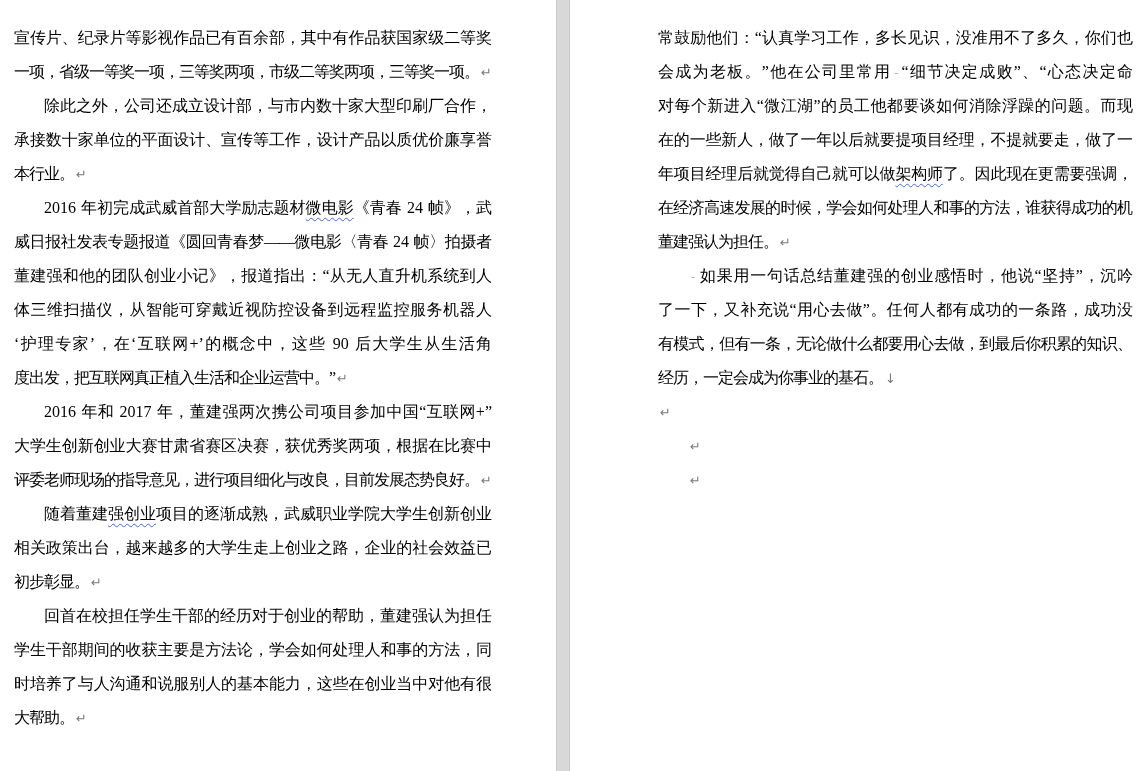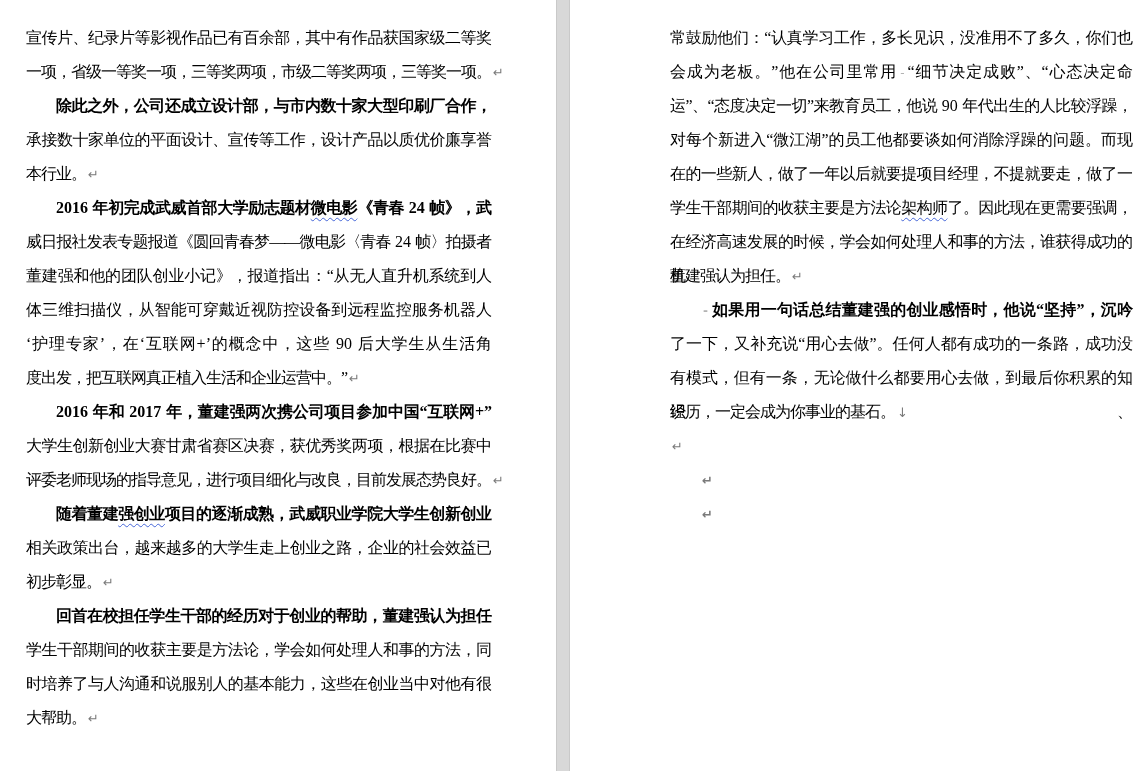--- a/index.html
+++ b/index.html
@@ -49,29 +49,28 @@
     letter-spacing: -1px;
   }
   .p1 .text-col { left: 14px;  width: 477px; }
   .p2 .text-col { left: 88px;  width: 474px; }
 
   .line {
     height: 34px;
     line-height: 34px;
     white-space: pre;
     text-align: left;
-    margin-left: 12px;
   }
   .line.fill {
     white-space: normal;
     text-align: justify;
     text-align-last: justify;
     text-justify: inter-character;
   }
-  .line.indent { text-indent: 30px; font-weight: bold; }
+  .line.indent { text-indent: 30px; }
 
   .latin {
     font-family: "Liberation Serif", "DejaVu Serif", serif;
     letter-spacing: 0px;
   }
   .wavy {
     text-decoration: underline;
     text-decoration-style: wavy;
     text-decoration-color: #4666d8;
     text-decoration-thickness: 1px;
@@ -119,24 +118,23 @@
         <div class="line fill"><span class="">学生干部期间的收获主要是方法论，学会如何处理人和事的方法，同</span></div>
         <div class="line fill"><span class="">时培养了与人沟通和说服别人的基本能力，这些在创业当中对他有很</span></div>
         <div class="line"><span class="">大帮助。</span><span class="endmark">↵</span></div>
       </div>
   </div>
   <div class="page-gap"></div>
   <div class="page p2">
     <div class="text-col">
         <div class="line fill"><span class="">常鼓励他们：“认真学习工作，多长见识，没准用不了多久，你们也</span></div>
         <div class="line fill"><span class="">会成为老板。”他在公司里常用</span><span class="spacemark">-</span><span class="">“细节决定成败”、“心态决定命</span></div>
-        <div class="line fill"><span class="">运”、“态度决定一切”来教育员工，他说</span><span class="latin"> 90 </span><span class="">年代出生的人比较浮躁，</span></div>
         <div class="line fill"><span class="">对每个新进入“微江湖”的员工他都要谈如何消除浮躁的问题。而现</span></div>
         <div class="line fill"><span class="">在的一些新人，做了一年以后就要提项目经理，不提就要走，做了一</span></div>
-        <div class="line fill"><span class="">学生干部期间的收获主要是方法论</span><span class="wavy">架构师</span><span class="">了。因此现在更需要强调，</span></div>
+        <div class="line fill"><span class="">年项目经理后就觉得自己就可以做</span><span class="wavy">架构师</span><span class="">了。因此现在更需要强调，</span></div>
         <div class="line fill"><span class="">在经济高速发展的时候，学会如何处理人和事的方法，谁获得成功的机</span></div>
         <div class="line"><span class="">董建强认为担任。</span><span class="endmark">↵</span></div>
         <div class="line fill indent"><span class="spacemark">-</span><span class="">如果用一句话总结董建强的创业感悟时，他说“坚持”，沉吟</span></div>
         <div class="line fill"><span class="">了一下，又补充说“用心去做”。任何人都有成功的一条路，成功没</span></div>
         <div class="line fill"><span class="">有模式，但有一条，无论做什么都要用心去做，到最后你积累的知识、</span></div>
         <div class="line"><span class="">经历，一定会成为你事业的基石。</span><span class="endmark">↓</span></div>
         <div class="line"><span class="endmark">↵</span></div>
         <div class="line indent"><span class="endmark">↵</span></div>
         <div class="line indent"><span class="endmark">↵</span></div>
       </div>

